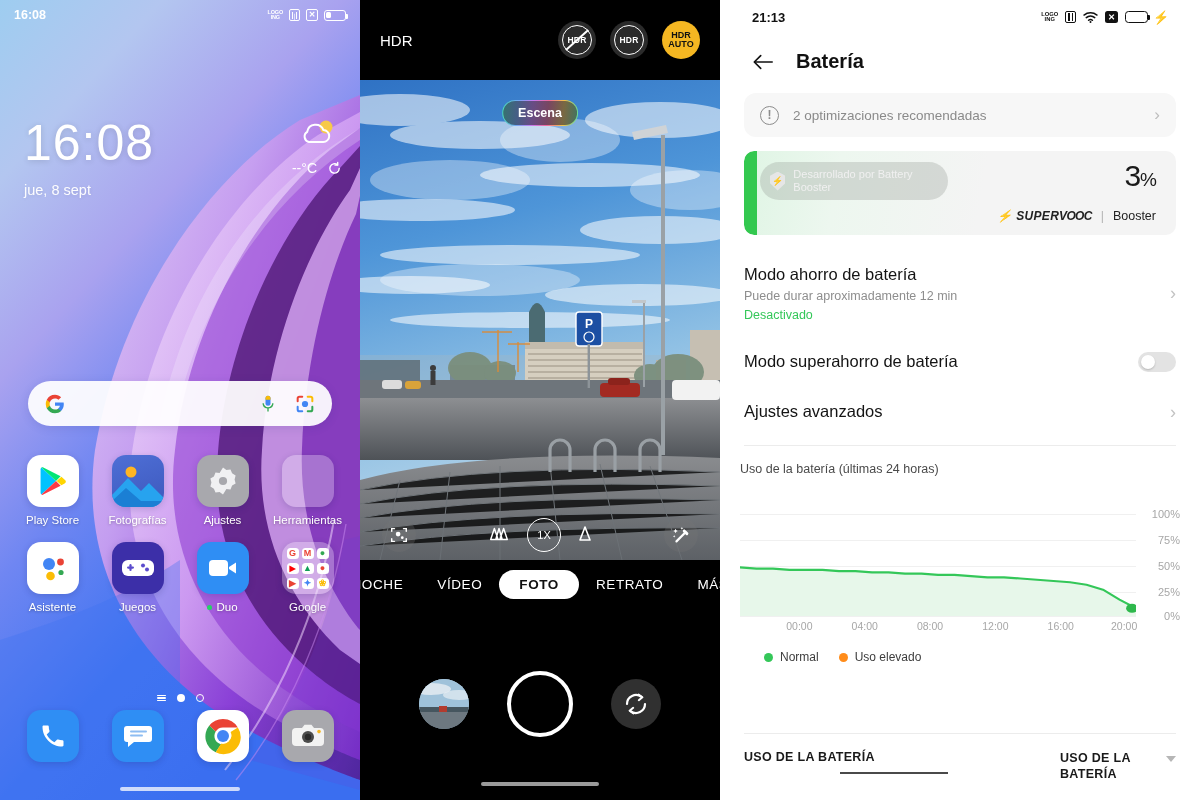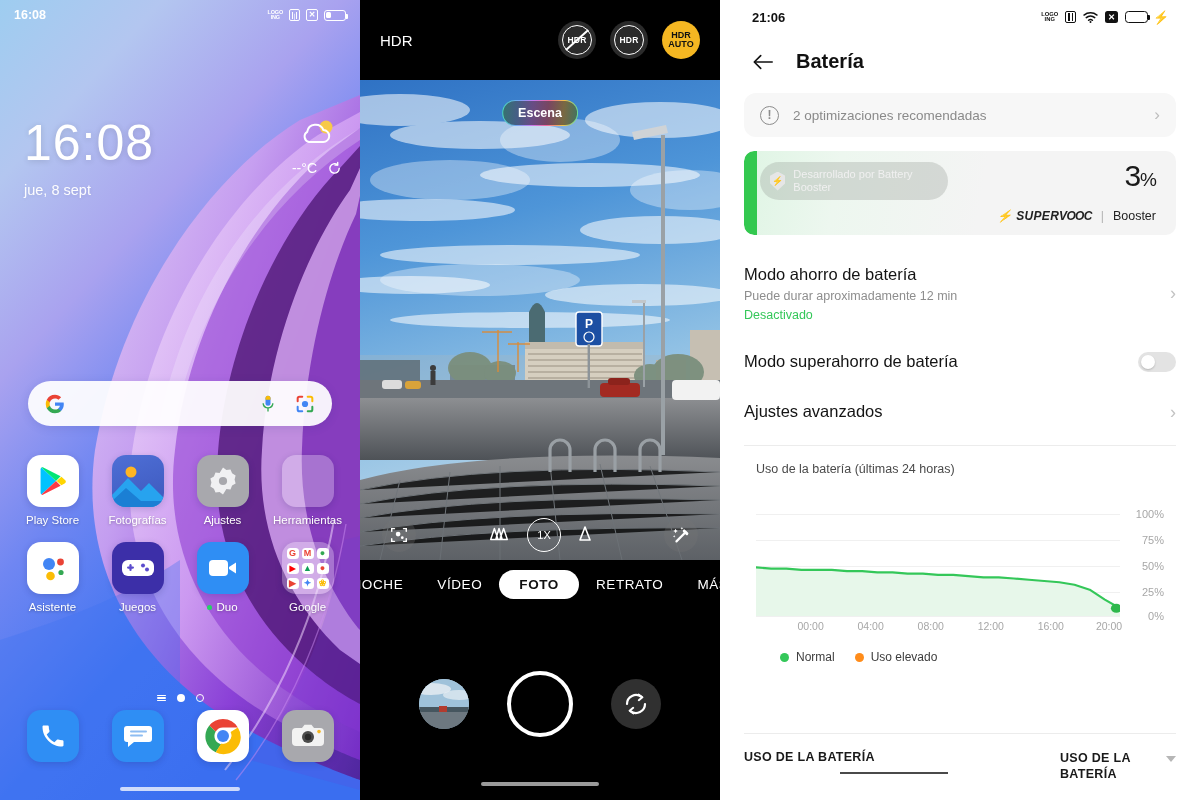--- a/index.html
+++ b/index.html
@@ -146,21 +146,21 @@
   .set-row { display:flex; align-items:flex-start; padding:14px 0 16px; }
   .set-main { flex:1; }
   .set-t { font-size:16.5px; color:#141414; font-weight:500; }
   .set-s { font-size:12.5px; color:#8e8e8e; margin-top:5px; }
   .set-st { font-size:12.5px; color:#34c759; margin-top:5px; }
   .set-chev { color:#c3c3c3; font-size:18px; font-weight:300; align-self:center; }
   .toggle { width:38px; height:20px; border-radius:11px; background:#e3e3e3; position:relative; align-self:center; }
   .toggle i { position:absolute; left:3px; top:3px; width:14px; height:14px; border-radius:50%;
     background:#fff; box-shadow:0 1px 2px rgba(0,0,0,.2); }
   .divider { height:1px; background:#ececec; margin:6px 24px 0; }
-  .chart-wrap { padding:16px 36px 0; }
+  .chart-wrap { padding:16px 20px 0; }
   .chart-title { font-size:12.5px; color:#4a4a4a; }
   .chart-box { position:relative; height:150px; margin-top:12px; }
   .ylabels { position:absolute; right:0; top:0; bottom:22px; width:40px; }
   .ylab { position:absolute; right:0; font-size:11px; color:#a7a7a7; transform:translateY(-50%); }
   .gridline { position:absolute; left:0; right:44px; height:1px; background:#f0f0f0; }
   .plot { position:absolute; left:0; right:44px; top:0; bottom:22px; }
   .xlabels { position:absolute; left:0; right:44px; bottom:0; height:18px; }
   .xlab { position:absolute; font-size:10.5px; color:#a7a7a7; transform:translateX(-50%); }
   .legend { display:flex; gap:20px; align-items:center; padding:12px 24px 0; }
   .lg { display:flex; align-items:center; gap:7px; font-size:12px; color:#3d3d3d; }
@@ -633,21 +633,21 @@
           <path d="M10.5 22.5 L6.6 19.7 L10.2 16.8" stroke="#fff" stroke-width="2" fill="none" stroke-linecap="round" stroke-linejoin="round"></path>
         </svg>
       </div>
       <div class="cam-home-bar"></div>
     </div>
   </div>
 
   <div class="panel-batt">
 
     <div class="bs-status">
-      <span>21:06</span>
+      <span>21:13</span>
       <span class="bs-right">
         <span class="bs-logo">LOGO<br>ING</span>
         <span class="nfc-d"></span>
         <svg width="15" height="12" viewBox="0 0 16 13">
           <path d="M1 4.4 A11 11 0 0 1 15 4.4" stroke="#111" stroke-width="1.6" fill="none" stroke-linecap="round"></path>
           <path d="M3.4 7.2 A7.2 7.2 0 0 1 12.6 7.2" stroke="#111" stroke-width="1.6" fill="none" stroke-linecap="round"></path>
           <path d="M5.9 10 A3.4 3.4 0 0 1 10.1 10" stroke="#111" stroke-width="1.6" fill="none" stroke-linecap="round"></path>
           <circle cx="8" cy="11.8" r="1.1" fill="#111"></circle>
         </svg>
         <span class="x-d">✕</span>

